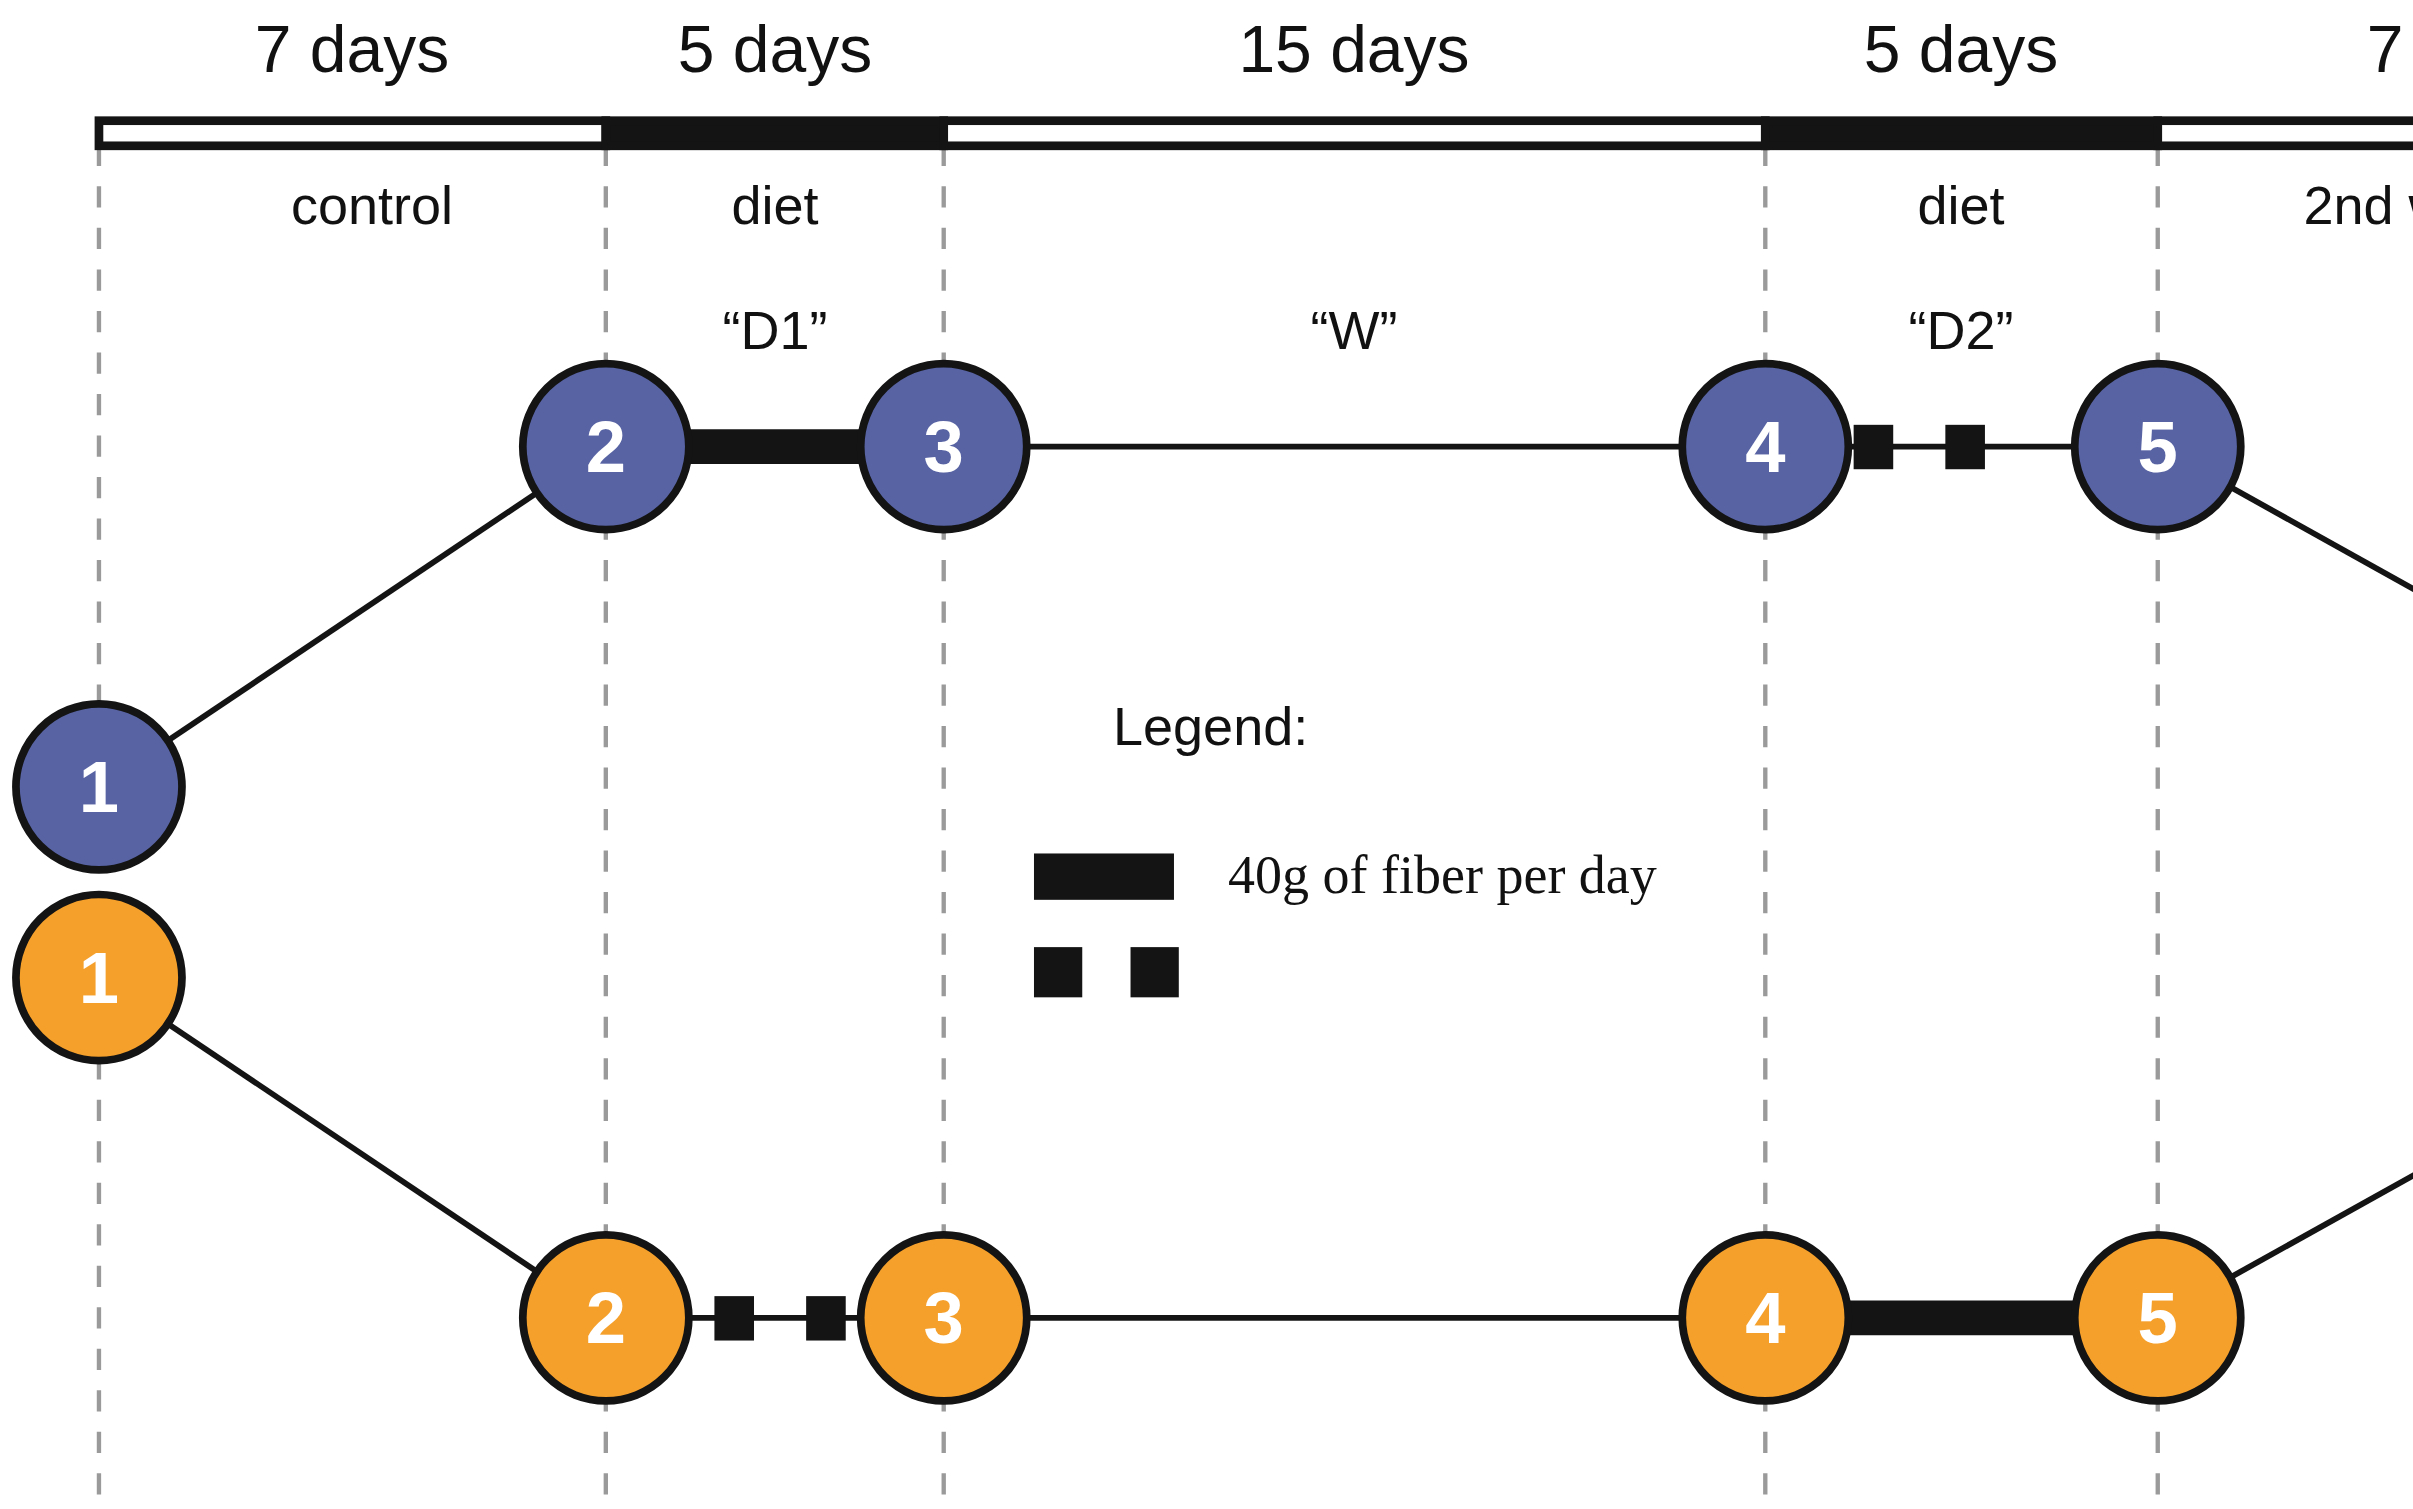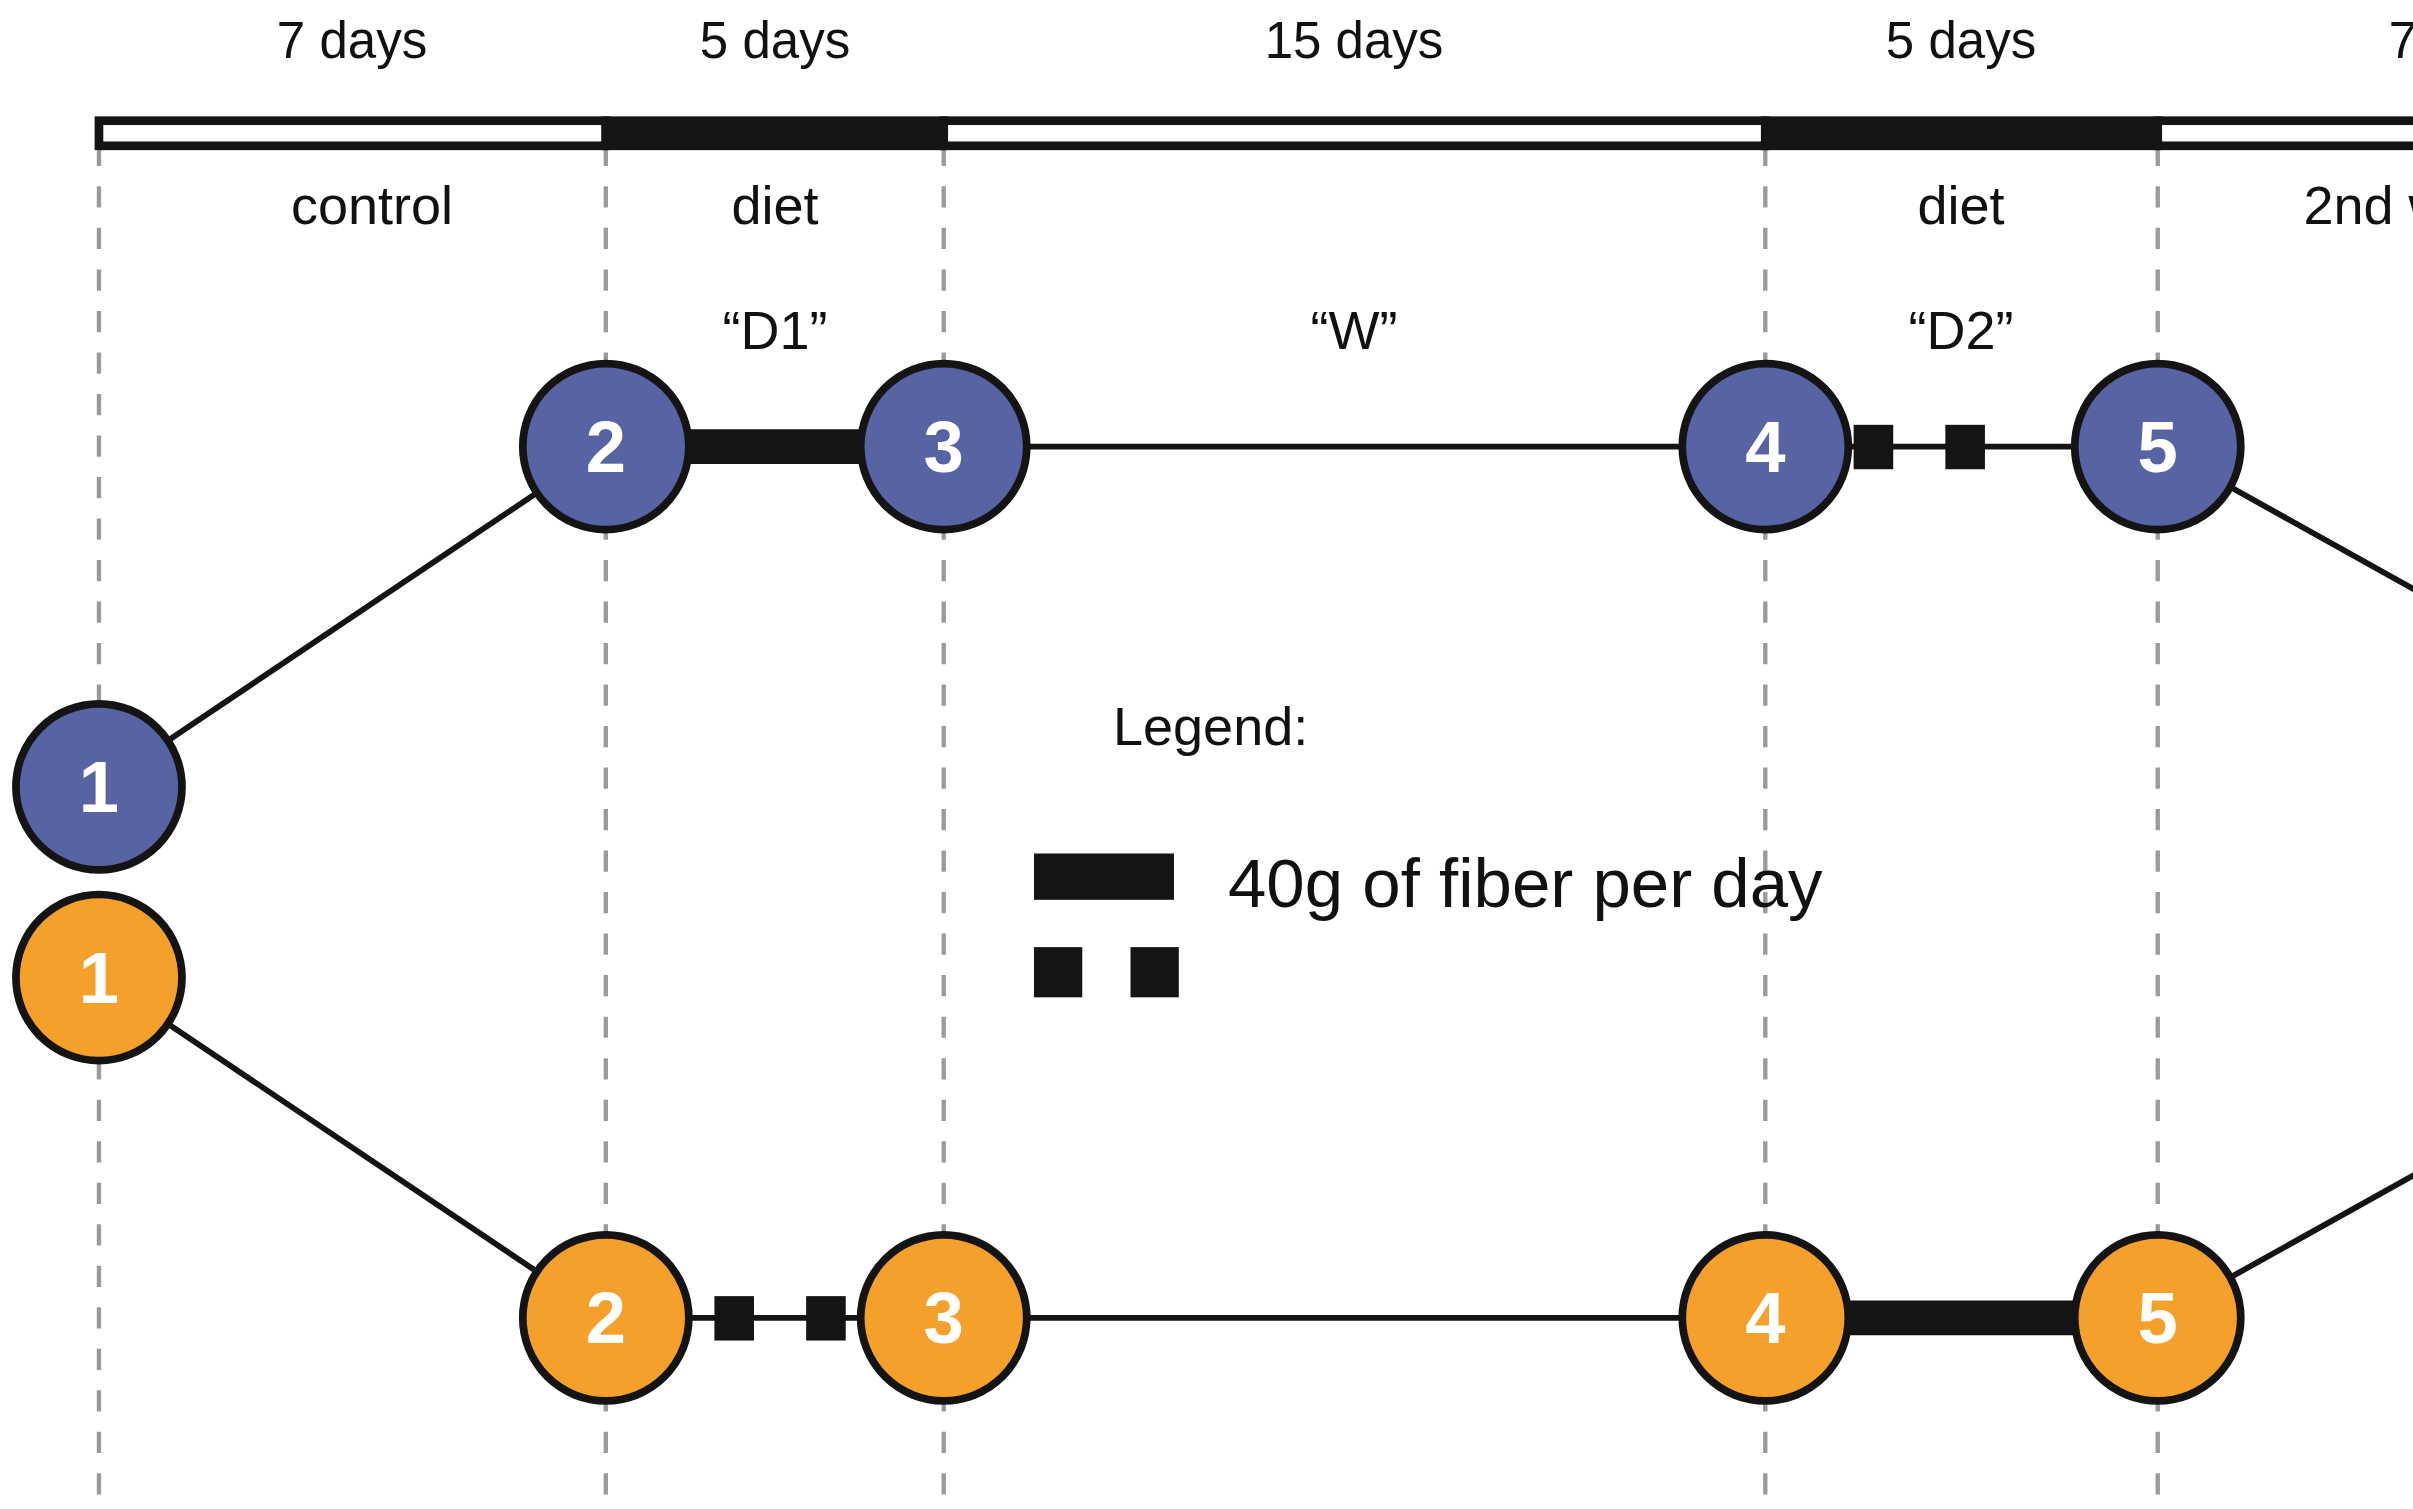--- a/index.html
+++ b/index.html
@@ -2,25 +2,25 @@
 <html style="font-size:7.7px"><head>
 <meta charset="utf-8">
 <style>
   html,body{margin:0;padding:0;background:#fff;}
   body{width:2877px;height:1510px;position:relative;overflow:hidden;
        font-family:"Liberation Sans","DejaVu Sans",sans-serif;}
   #stage{position:absolute;left:0;top:0;width:2877px;height:1510px;}
   svg#canvas{position:absolute;left:0;top:0;width:2877px;height:1510px;display:block;}
   .txt{position:absolute;white-space:nowrap;color:#111;
        font-family:"Liberation Sans","DejaVu Sans",sans-serif;}
-  .period-days{font-size:51px;transform:translateX(-50%);}
+  .period-days{font-size:66px;transform:translateX(-50%);}
   .period-name{font-size:54px;transform:translateX(-50%);}
   .period-code{font-size:54px;transform:translateX(-50%);}
   .legend-title{font-size:54px;margin-left:40px;}
-  .legend-label{font-size:69px;}
+  .legend-label{font-size:54px;font-family:Liberation Serif, serif;}
   .node-num{font-size:150px;font-weight:bold;fill:#fff;
             font-family:"Liberation Sans","DejaVu Sans",sans-serif;}
 </style>
 </head>
 <body>
 
 <div id="stage">
 
   <svg id="canvas" viewBox="0 0 5960 3128">
     <defs></defs>

